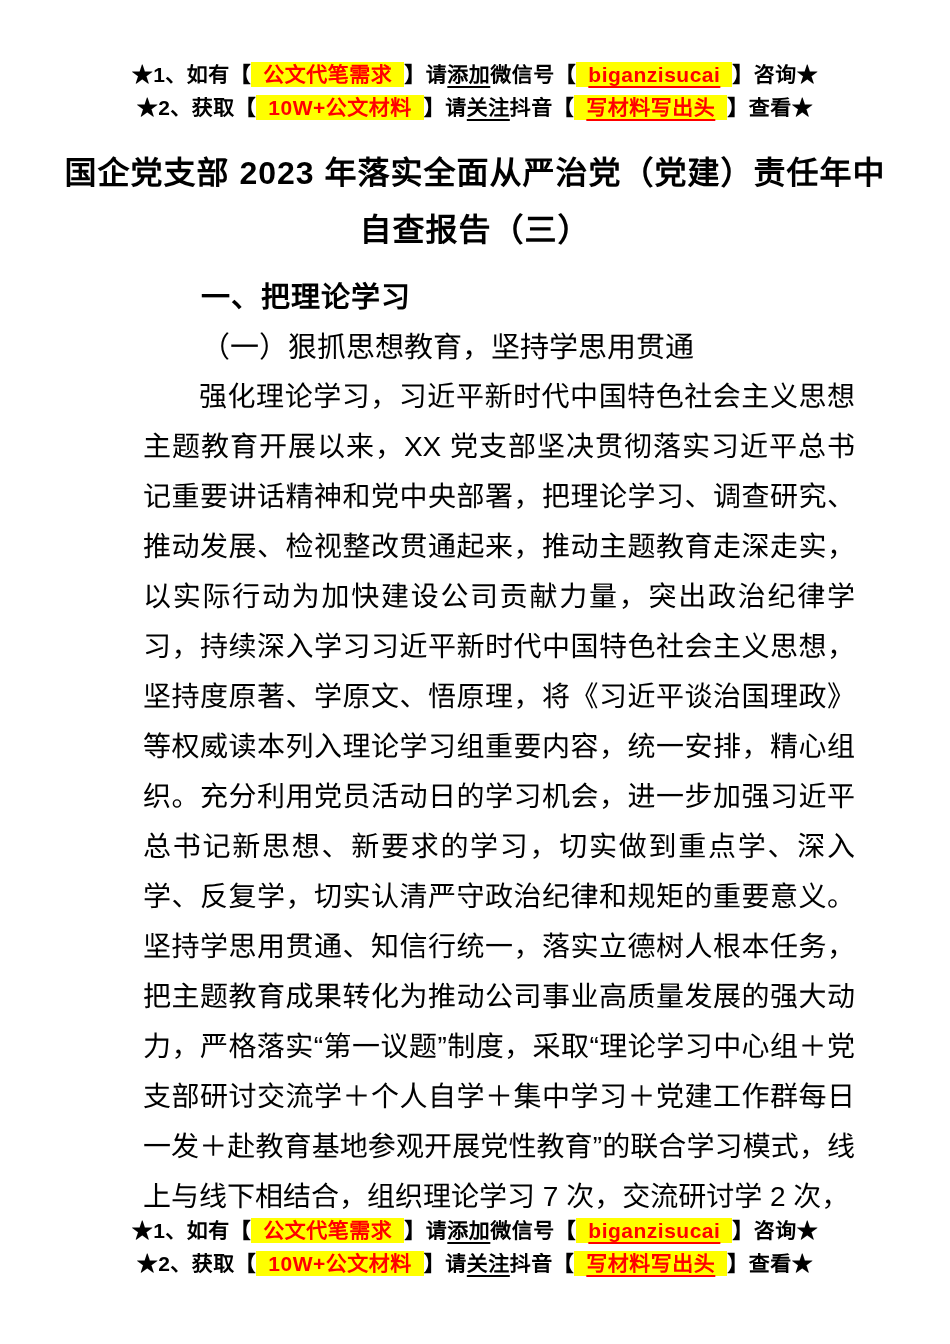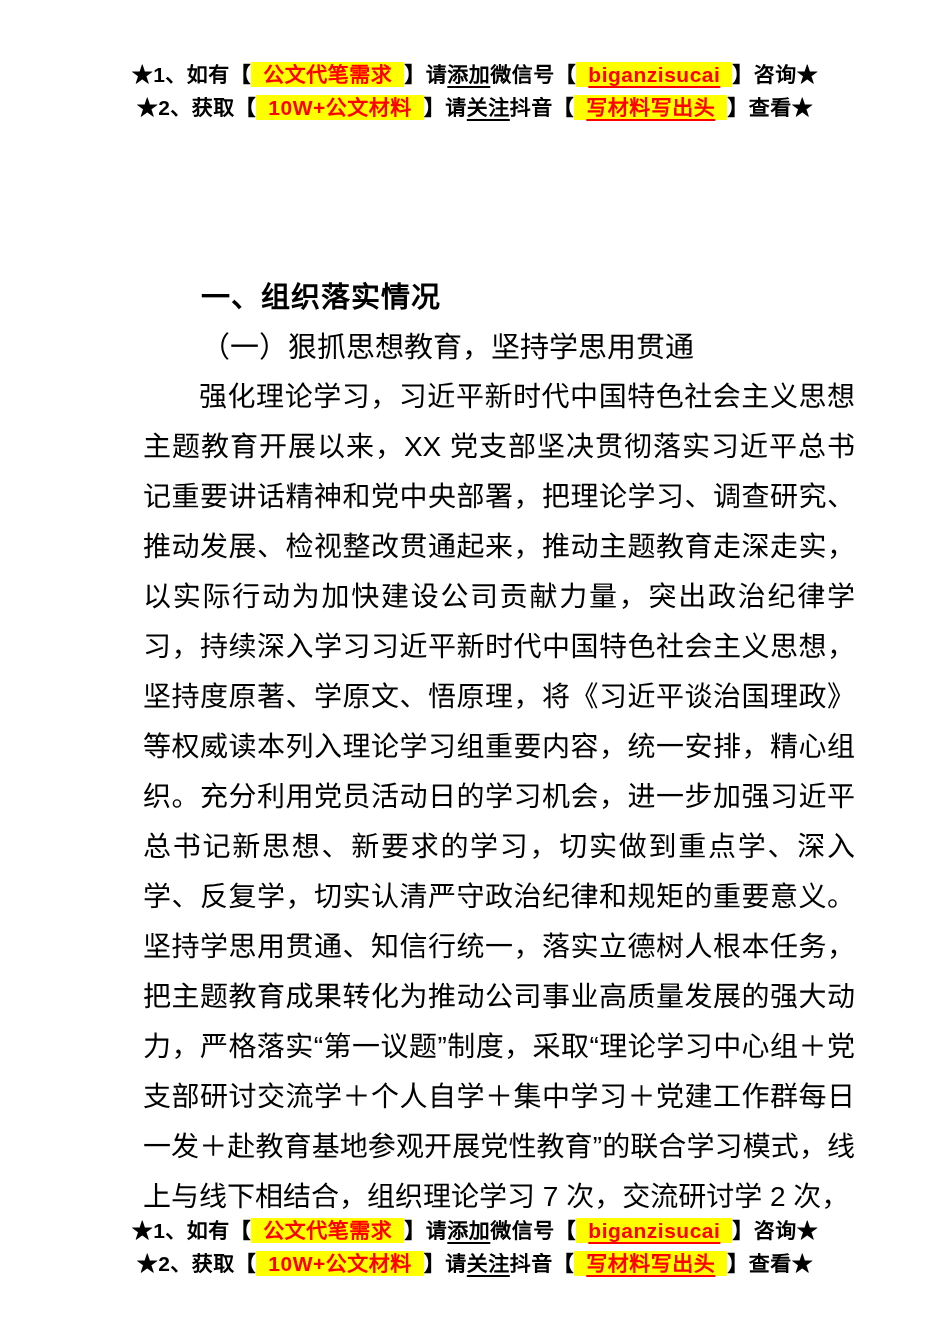--- a/index.html
+++ b/index.html
@@ -100,24 +100,26 @@
 <body>
 
 <div class="page">
 
   <div class="promo promo-top">
     <span class="promo-line"><span class="seg">★1、如有【</span><span class="seg seg-hl">公文代笔需求</span><span class="seg">】请</span><span class="seg seg-ul">添加</span><span class="seg">微信号【</span><span class="seg seg-hl seg-ul">biganzisucai</span><span class="seg">】咨询★</span></span>
     <span class="promo-line"><span class="seg">★2、获取【</span><span class="seg seg-hl">10W+公文材料</span><span class="seg">】请</span><span class="seg seg-ul">关注</span><span class="seg">抖音【</span><span class="seg seg-hl seg-ul">写材料写出头</span><span class="seg">】查看★</span></span>
   </div>
 
   <h1 class="doc-title">
+    <span class="title-line">国企党支部 2023 年落实全面从严治党（党建）责任年中</span>
+    <span class="title-line">自查报告（三）</span>
   </h1>
 
   <div class="doc-body">
-    <h2 class="section-heading">一、组织落实情况</h2>
+    <h2 class="section-heading">一、把理论学习</h2>
     <h3 class="subsection-heading">（一）狠抓思想教育，坚持学思用贯通</h3>
     <p class="body-paragraph">强化理论学习，习近平新时代中国特色社会主义思想主题教育开展以来，XX 党支部坚决贯彻落实习近平总书记重要讲话精神和党中央部署，把理论学习、调查研究、推动发展、检视整改贯通起来，推动主题教育走深走实，以实际行动为加快建设公司贡献力量，突出政治纪律学习，持续深入学习习近平新时代中国特色社会主义思想，坚持度原著、学原文、悟原理，将《习近平谈治国理政》等权威读本列入理论学习组重要内容，统一安排，精心组织。充分利用党员活动日的学习机会，进一步加强习近平总书记新思想、新要求的学习，切实做到重点学、深入学、反复学，切实认清严守政治纪律和规矩的重要意义。坚持学思用贯通、知信行统一，落实立德树人根本任务，把主题教育成果转化为推动公司事业高质量发展的强大动力，严格落实“第一议题”制度，采取“理论学习中心组＋党支部研讨交流学＋个人自学＋集中学习＋党建工作群每日一发＋赴教育基地参观开展党性教育”的联合学习模式，线上与线下相结合，组织理论学习 7 次，交流研讨学 2 次，</p>
   </div>
 
   <div class="promo promo-bottom">
     <span class="promo-line"><span class="seg">★1、如有【</span><span class="seg seg-hl">公文代笔需求</span><span class="seg">】请</span><span class="seg seg-ul">添加</span><span class="seg">微信号【</span><span class="seg seg-hl seg-ul">biganzisucai</span><span class="seg">】咨询★</span></span>
     <span class="promo-line"><span class="seg">★2、获取【</span><span class="seg seg-hl">10W+公文材料</span><span class="seg">】请</span><span class="seg seg-ul">关注</span><span class="seg">抖音【</span><span class="seg seg-hl seg-ul">写材料写出头</span><span class="seg">】查看★</span></span>
   </div>
 
 </div>

